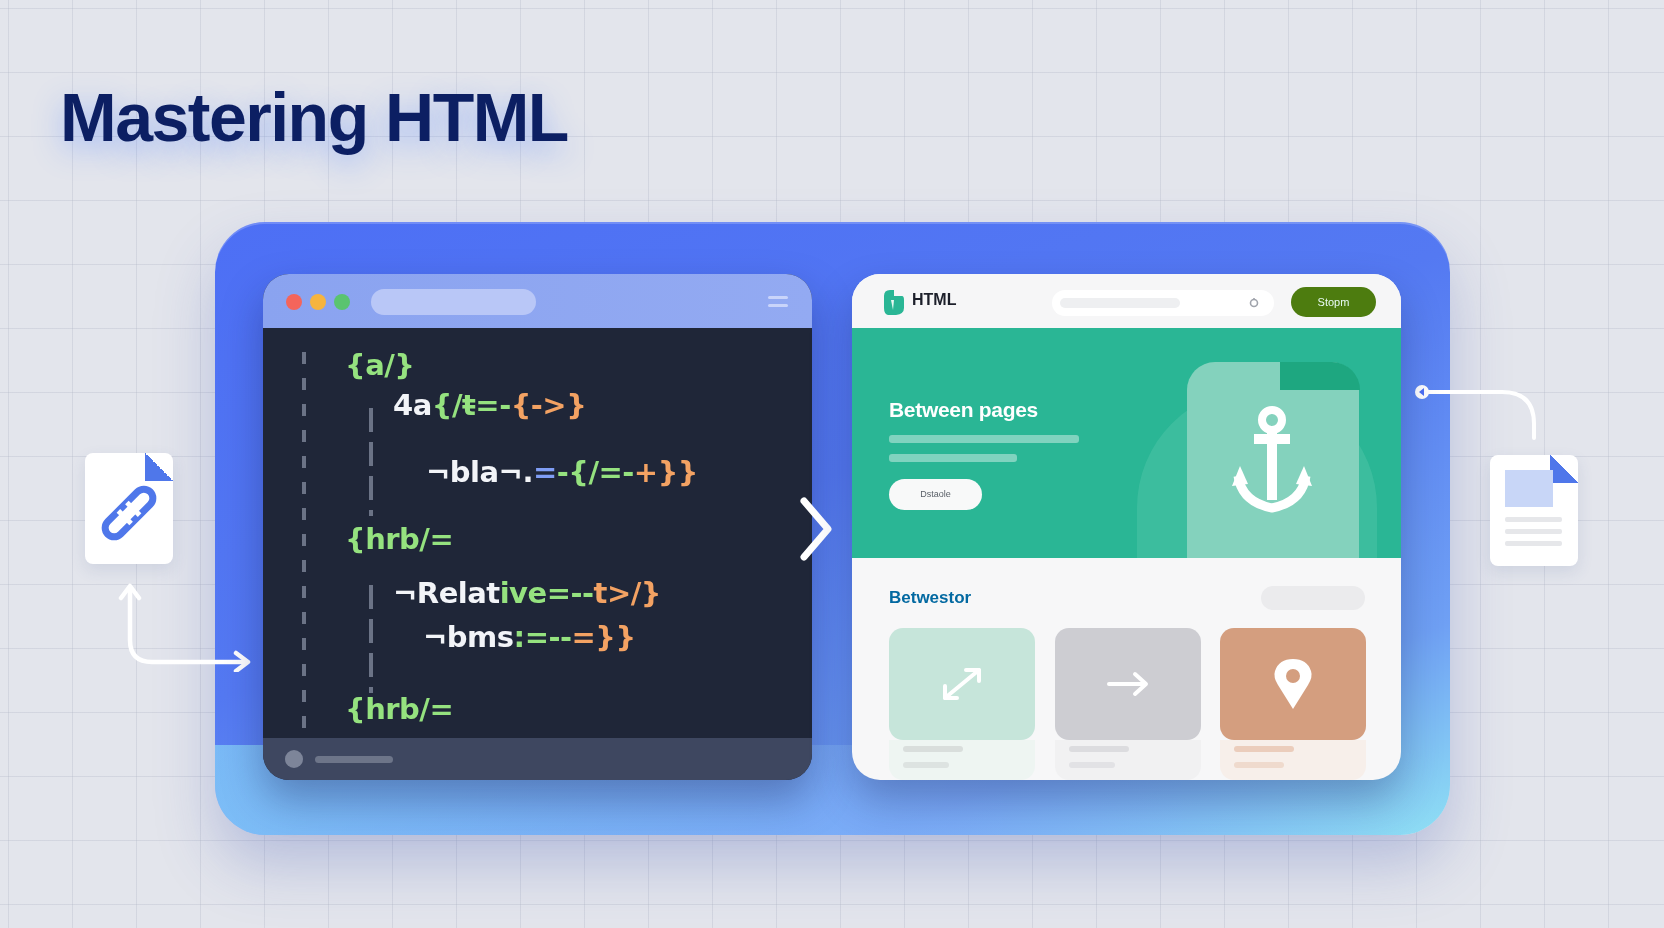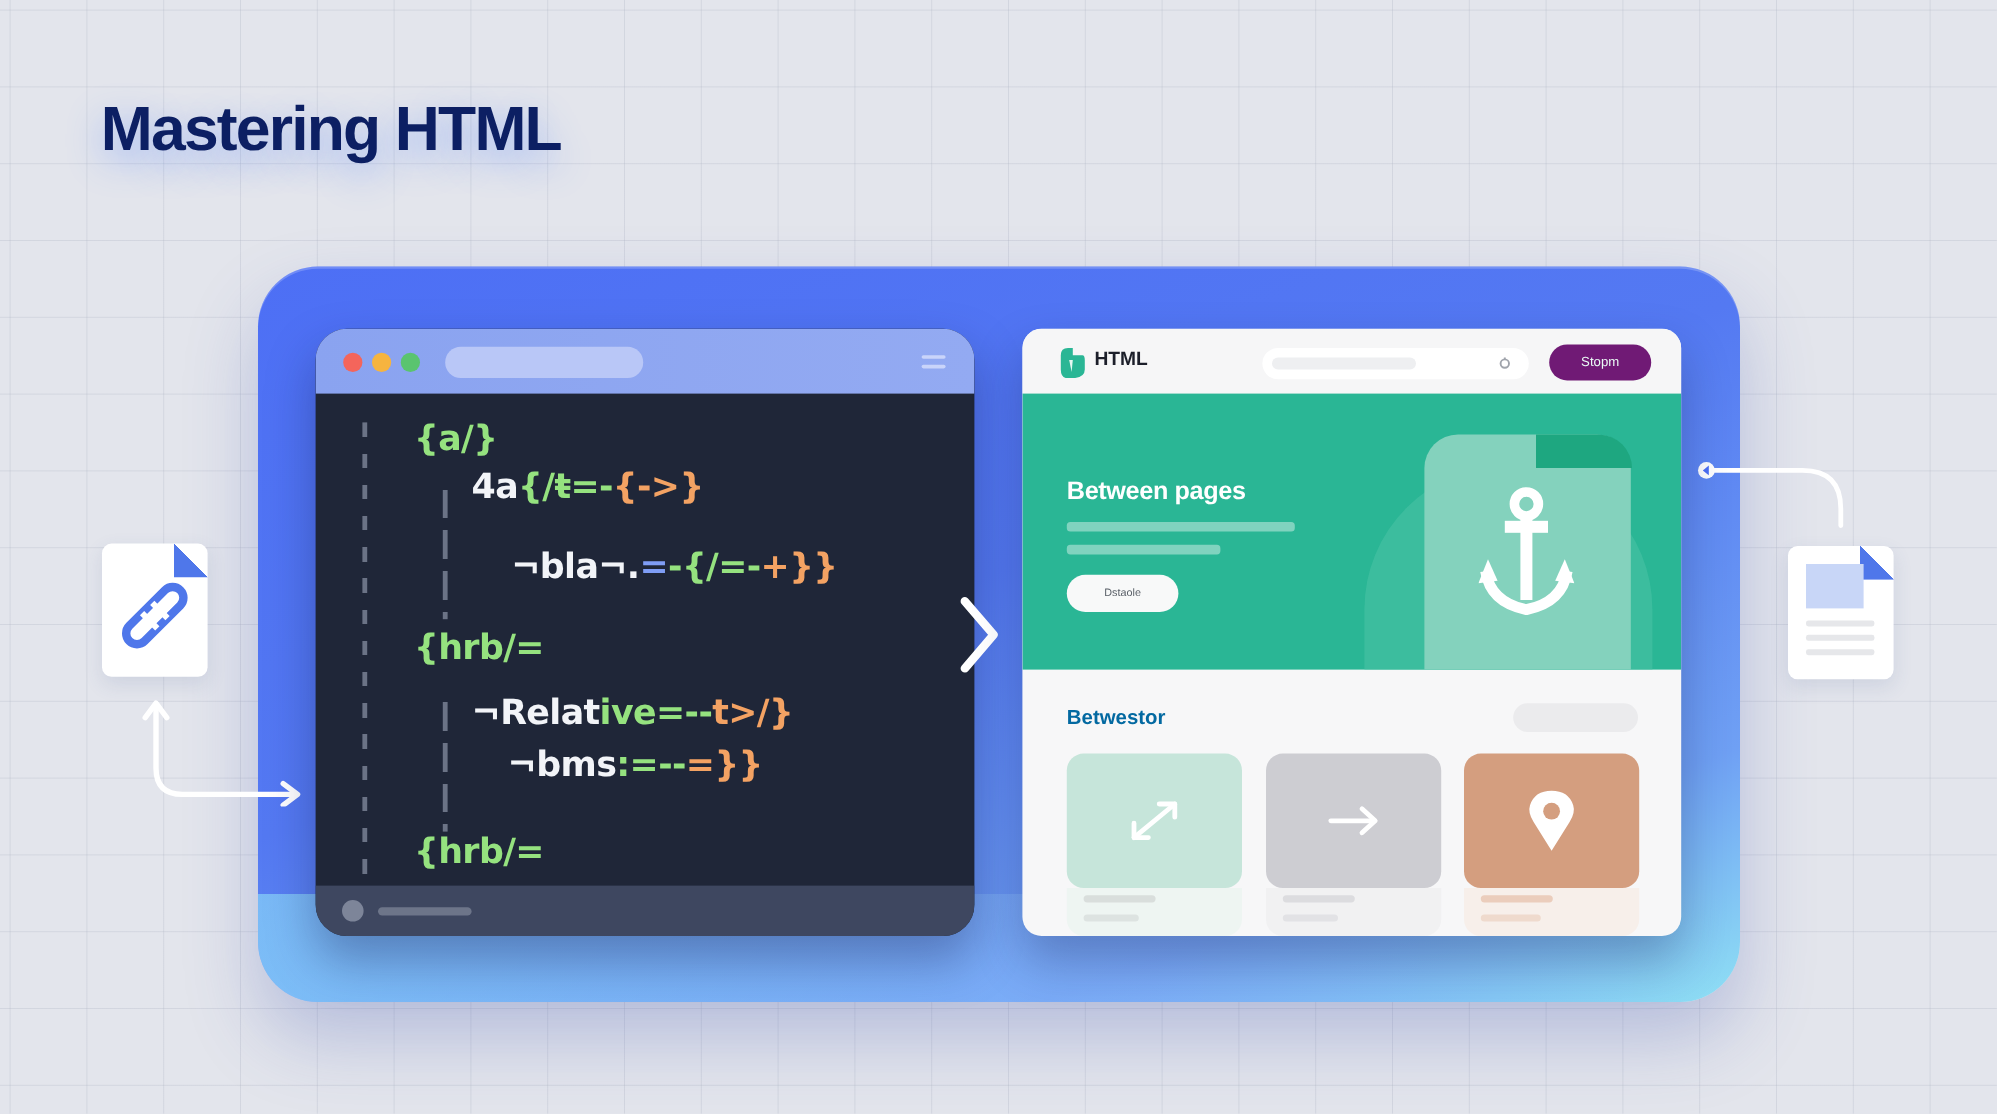--- a/index.html
+++ b/index.html
@@ -8,22 +8,22 @@
     position: relative;
     font-family: "Liberation Sans", "DejaVu Sans", sans-serif;
     background-color: #e3e5ec;
     background-image:
       linear-gradient(rgba(180,185,200,0.35) 1px, transparent 1px),
       linear-gradient(90deg, rgba(180,185,200,0.35) 1px, transparent 1px);
     background-size: 64px 64px;
     background-position: 8px 8px;
   }
   .title {
-    position: absolute; left: 84px; top: 78px;
-    font-size: 52px; font-weight: 700; letter-spacing: -1.5px;
+    position: absolute; left: 60px; top: 78px;
+    font-size: 68px; font-weight: 700; letter-spacing: -1.5px;
     color: #0c1f63;
     text-shadow: 0 10px 30px rgba(80,130,255,0.45);
   }
   .stage {
     position: absolute; left: 215px; top: 222px; width: 1235px; height: 613px;
     border-radius: 50px;
     background: linear-gradient(160deg, #4d6ff5 0%, #5479f2 45%, #6fa0f4 80%, #8fe0f4 100%);
     box-shadow: 0 30px 60px rgba(70,90,180,0.28), inset 0 2px 0 rgba(255,255,255,0.2);
   }
   .stage::after {
@@ -75,35 +75,35 @@
   }
   .status-dot { position: absolute; left: 22px; top: 12px; width: 18px; height: 18px; border-radius: 50%; background: #7d8599; }
   .status-bar { position: absolute; left: 52px; top: 18px; width: 78px; height: 7px; border-radius: 4px; background: #6d7589; }
   
   .chevron {
     position: absolute; left: 796px; top: 495px; width: 40px; height: 68px;
   }
   
   .browser {
     position: absolute; left: 852px; top: 274px; width: 549px; height: 506px;
-    border-radius: 16px; overflow: hidden; background: #f7f7f8;
+    border-radius: 28px; overflow: hidden; background: #f7f7f8;
     box-shadow: 0 20px 40px rgba(20,30,80,0.3);
   }
   .browser-top { position: absolute; left: 0; top: 0; right: 0; height: 54px; background: #f6f6f7; }
   .logo-icon { position: absolute; left: 28px; top: 14px; width: 26px; height: 28px; }
   .brand { position: absolute; left: 60px; top: 17px; font-size: 16px; font-weight: 700; color: #1c1f2a; }
   .b-search {
     position: absolute; left: 200px; top: 16px; width: 222px; height: 26px;
     border-radius: 13px; background: #ffffff;
   }
   .b-search-fill { position: absolute; left: 8px; top: 8px; width: 120px; height: 10px; border-radius: 5px; background: #eeeff1; }
   .b-search-icon { position: absolute; right: 12px; top: 6px; width: 14px; height: 14px; }
   .b-btn {
     position: absolute; left: 439px; top: 13px; width: 85px; height: 30px;
-    border-radius: 15px; background: #701a75; color: #e9fbf5;
+    border-radius: 15px; background: #4d7c0f; color: #e9fbf5;
     font-size: 11px; line-height: 30px; text-align: center;
   }
   .hero { position: absolute; left: 0; top: 54px; right: 0; height: 230px; background: #2ab695; overflow: hidden; }
   .hero-blob {
     position: absolute; left: 285px; top: 60px; width: 240px; height: 260px;
     border-radius: 120px 120px 0 0; background: #44c1a2; opacity: 0.7;
   }
   .hero-doc {
     position: absolute; left: 335px; top: 34px; width: 172px; height: 215px;
     border-radius: 28px 28px 0 0; background: #84d2bd;

